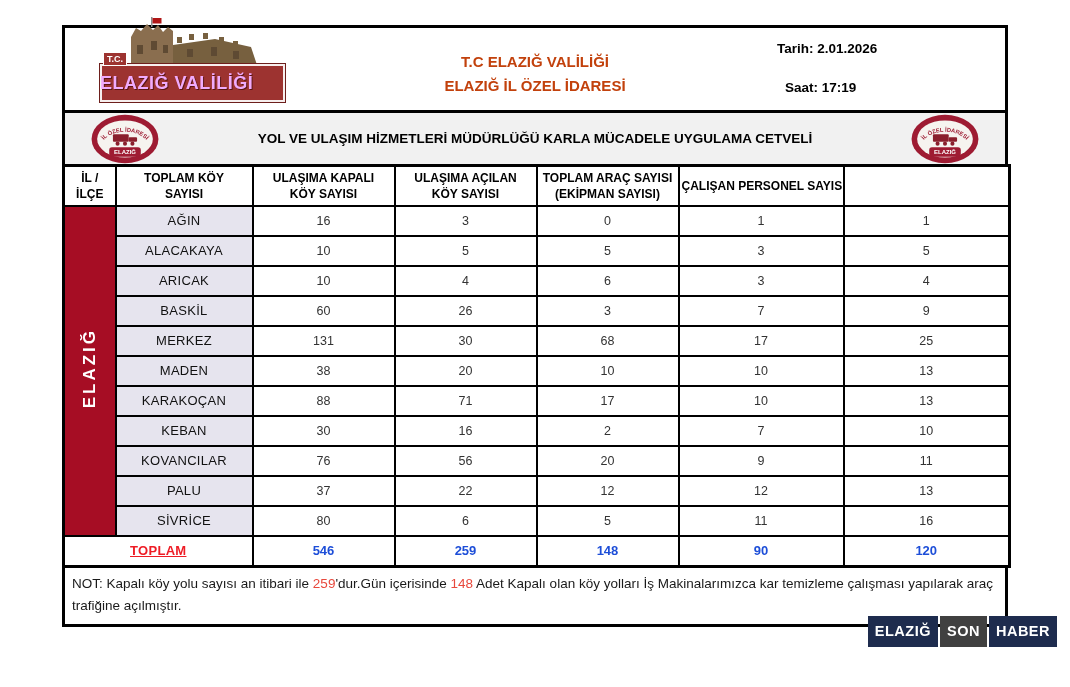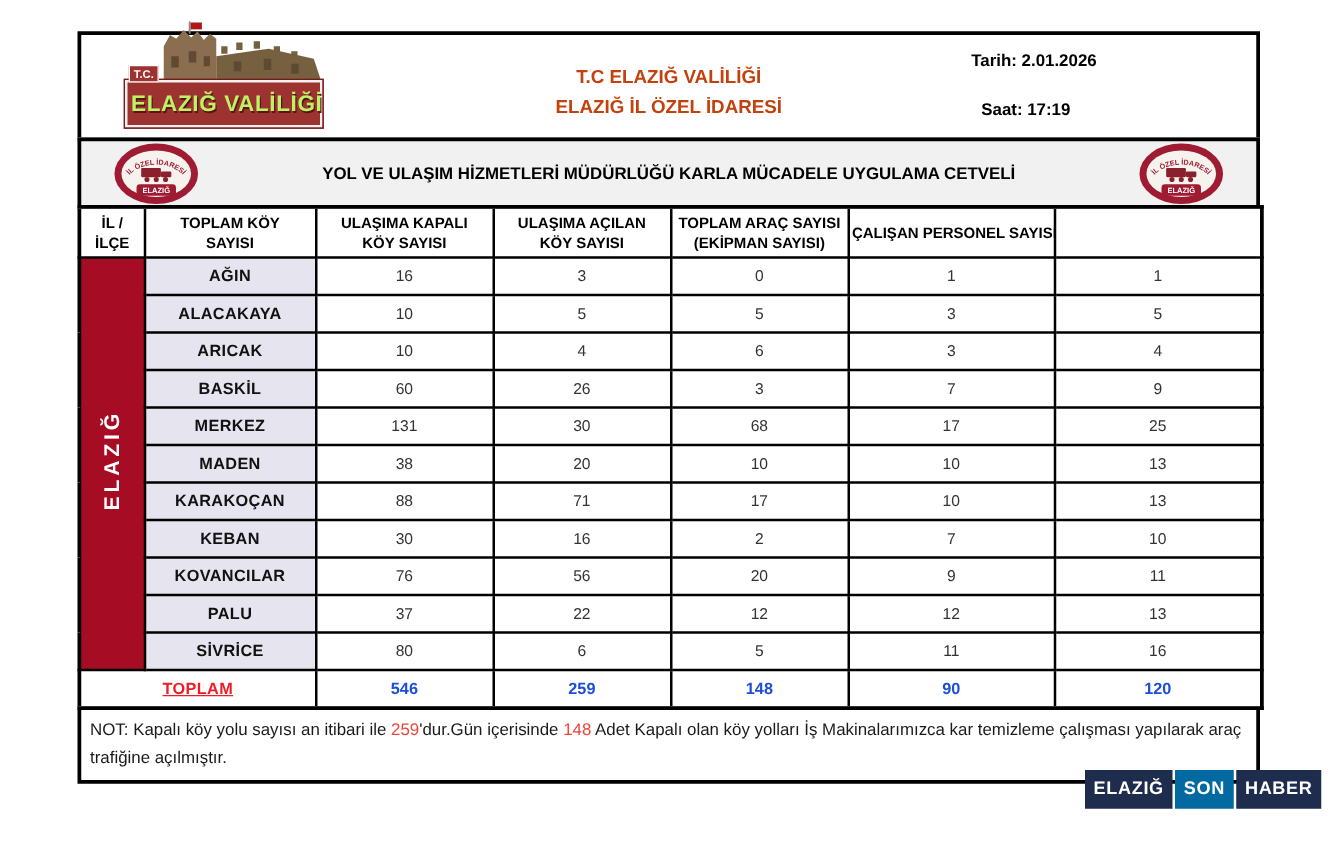--- a/index.html
+++ b/index.html
@@ -3,23 +3,23 @@
 <meta charset="utf-8">
 <style>
   * { margin:0; padding:0; box-sizing:border-box; }
   html,body { width:1070px; height:687px; background:#fff; font-family:"Liberation Sans", sans-serif; }
   .sheet { position:absolute; left:62px; top:25px; width:946px; }
 
   
   .header-box { position:relative; height:88px; border:3px solid #000; background:#fff; }
   .gov-logo { position:absolute; left:34px; top:-11px; width:172px; }
   .castle { display:block; margin-left:18px; }
-  .plate { position:relative; margin-top:-2px; width:160px; height:40px; background:#9d3330;
+  .plate { position:relative; margin-top:-2px; width:187px; height:40px; background:#9d3330;
            border:1px solid #6d1f1c; box-shadow: inset 0 0 0 2px rgba(255,255,255,.92);
-           color:#bef264; font-weight:bold; font-size:18px; line-height:38px; text-align:right;
+           color:#f0abfc; font-weight:bold; font-size:18px; line-height:38px; text-align:left;
            text-shadow:1px 1px 0 #5a1513; letter-spacing:.5px; }
   .tc-tab { position:absolute; left:4px; top:35px; background:#9d3330; color:#fff; font-size:9px;
             font-weight:bold; padding:1px 3px; border:1px solid #fff; z-index:2; }
   .center-title { position:absolute; left:0; right:0; top:22px; text-align:center;
                   font-weight:bold; font-size:15px; line-height:24px; color:#c2410c; }
   .datetime { position:absolute; left:712px; top:13px; font-weight:bold; font-size:13.5px; color:#000; }
   .datetime .row1 { margin-bottom:24px; }
   .datetime .row2 { padding-left:8px; }
   .u { }
 
@@ -30,37 +30,37 @@
 
   
   table.data { margin-top:-3px; width:946px; border-collapse:collapse; table-layout:fixed;
                border:3px solid #000; }
   table.data th, table.data td { border:2px solid #000; text-align:center; vertical-align:middle; }
   table.data th { height:40px; font-size:12px; font-weight:bold; background:#fff; line-height:1.35; padding:1px 2px; }
   th.nowrap { white-space:nowrap; }
   .province-cell { width:52px; background:#a60d24; }
   .vertical-text { writing-mode:vertical-rl; transform:rotate(180deg); color:#fff; font-weight:bold;
                    font-size:17px; letter-spacing:3px; }
-  .district-cell { width:137px; background:#e6e4ee; font-weight:bold; font-size:13px; color:#111;
+  .district-cell { width:137px; background:#e6e4ee; font-weight:normal; font-size:13px; color:#111;
                    height:30px; letter-spacing:.3px; }
   .value-cell { background:#fff; font-size:12.5px; color:#333; }
   .total-row td { height:31px; background:#fff; }
   .total-label { font-weight:bold; font-size:13px; color:#ee1c25; text-decoration:underline; letter-spacing:.3px; }
   .total-value { font-weight:bold; font-size:13px; color:#1d4ed8; }
 
   
   .note-box { position:relative; margin-top:-3px; min-height:51px; border:3px solid #000; background:#fff;
               padding:5px 7px 8px 7px; font-size:13.5px; line-height:1.6; color:#1a1a1a; }
   .note-box .red { color:#e8483c; }
 
   
   .watermark { position:absolute; right:-52px; bottom:-23px; display:flex; gap:2px; z-index:5;
                font-weight:bold; font-size:14.5px; letter-spacing:.5px; }
   .wm-navy { background:#1e2c4e; color:#fff; padding:4px 7px; }
-  .wm-red  { background:#0369a1; color:#fff; padding:4px 7px; }
+  .wm-red  { background:#404040; color:#fff; padding:4px 7px; }
 </style>
 </head>
 <body>
 
 <div class="sheet">
 
   <div class="header-box">
     <div class="gov-logo">
       <svg class="castle" width="150" height="48" viewBox="0 0 150 48">
         <rect x="34" y="0" width="1.5" height="10" fill="#8b8b8b"></rect>

